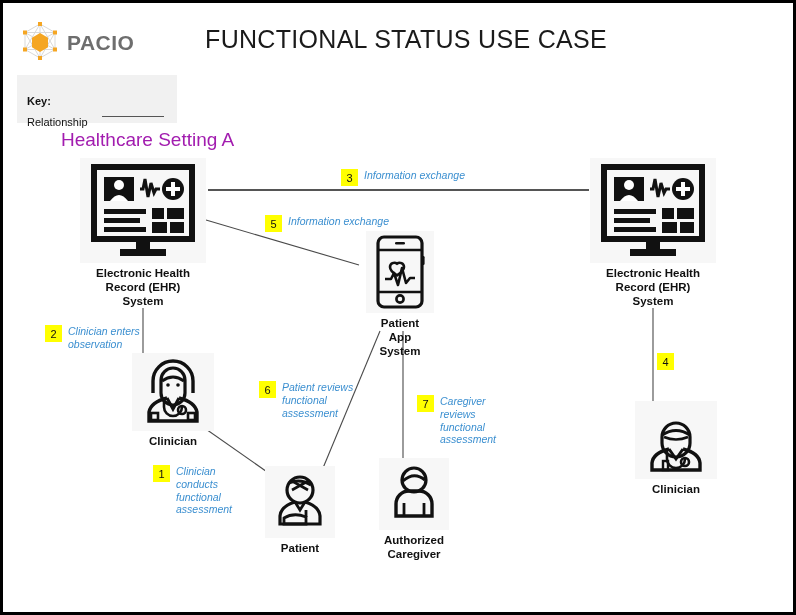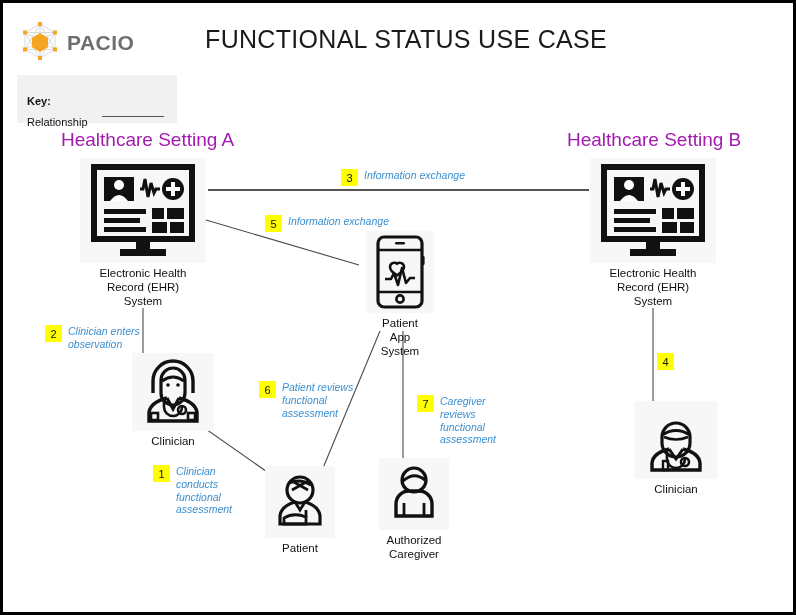--- a/index.html
+++ b/index.html
@@ -67,21 +67,21 @@
 
   
   .node { text-align: center; }
   .node .icon-box {
     background: #f7f7f7;
     display: flex; align-items: center; justify-content: center;
     margin: 0 auto;
   }
   .node .node-label {
     font-size: 11.5px;
-    font-weight: normal;
+    font-weight: bold;
     color: #111;
     line-height: 1.22;
     margin-top: 3px;
     white-space: pre-line;
   }
 
   #ehr-a { left: 75px; top: 155px; width: 130px; }
   #ehr-a .icon-box { width: 126px; height: 105px; }
   #ehr-b { left: 585px; top: 155px; width: 130px; }
   #ehr-b .icon-box { width: 126px; height: 105px; }
@@ -195,21 +195,20 @@
 
   <div id="key-box" class="abs">
     <div id="key-title">Key:</div>
     <div id="key-row">
       <span id="key-label">Relationship</span>
       <span id="key-line"></span>
     </div>
   </div>
 
   <div id="setting-a-title" class="abs setting-title">Healthcare Setting A</div>
-  <div id="setting-b-title" class="abs setting-title">Healthcare Setting B</div>
 
   <div id="ehr-a" class="abs node">
     <div class="icon-box">
       <svg width="110" height="96" viewBox="0 0 110 96">
         <rect x="6" y="4" width="98" height="72" fill="none" stroke="#111" stroke-width="6"></rect>
         <rect x="16" y="14" width="30" height="24" fill="#111"></rect>
         <circle cx="31" cy="22" r="5" fill="#fff"></circle>
         <path d="M22 38 q9 -12 18 0 z" fill="#fff"></path>
         <polyline points="52,26 55,26 57,16 60,34 63,20 66,30 68,26 72,26" fill="none" stroke="#111" stroke-width="3"></polyline>
         <circle cx="85" cy="26" r="11" fill="#111"></circle>

